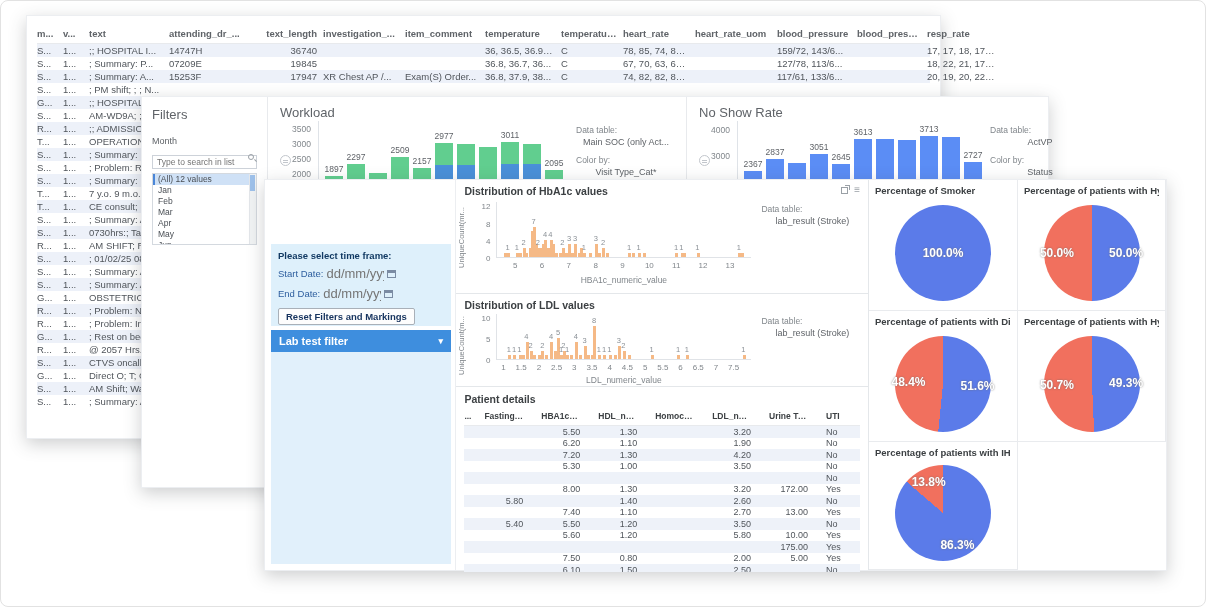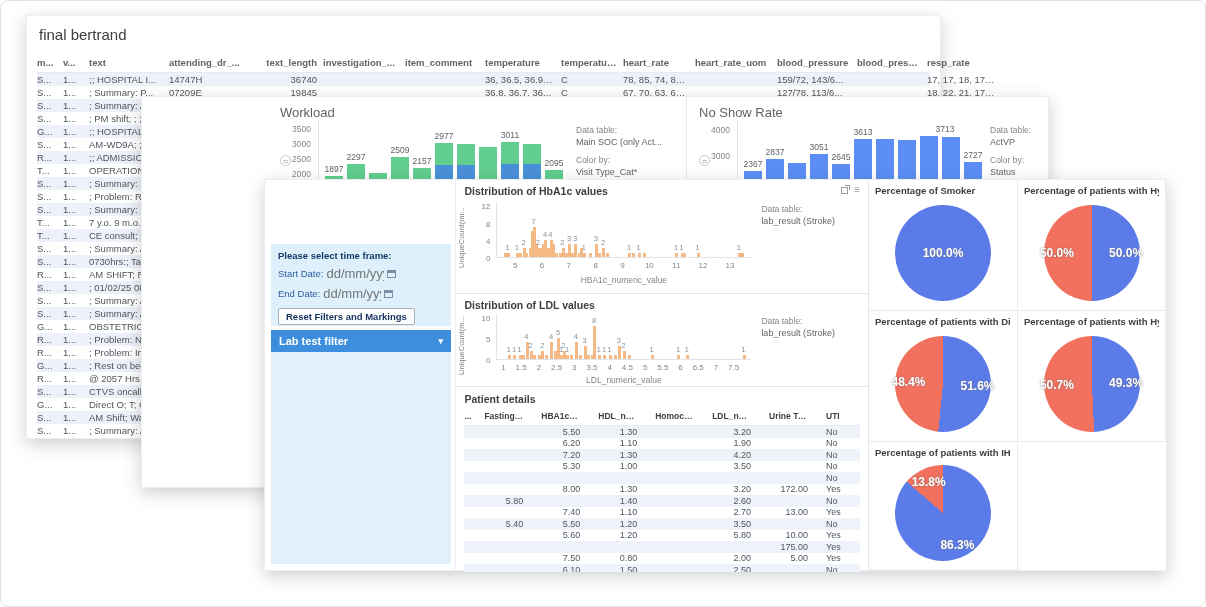--- a/index.html
+++ b/index.html
@@ -52,21 +52,21 @@
   .ytick { position:absolute; right:4px; font-size:8.5px; color:#80868b; }
   .bars { position:absolute; left:6px; bottom:0; display:flex; gap:4px; align-items:flex-end; height:112px; }
   .barw { position:relative; width:18px; height:112px; }
   .bar { position:absolute; bottom:0; left:0; right:0; }
   .seg { position:absolute; bottom:0; left:0; right:0; }
   .blab { position:absolute; left:50%; transform:translateX(-50%); font-size:8.5px; color:#5f6368; white-space:nowrap; }
   .legend { position:absolute; width:100px; font-size:8.5px; }
   #workload-panel .legend { left:308px; top:26px; }
   #noshow-panel .legend { left:303px; top:26px; }
   .lg-lab { color:#80868b; margin-top:2px; }
-  .lg-val { color:#5f6368; font-size:9px; margin:2px 0 8px; }
+  .lg-val { color:#5f6368; font-size:9px; margin:2px 0 8px;text-align:center; }
 
   
   #win-stroke { left:263px; top:178px; width:903px; height:392px; z-index:3; display:flex; }
   #sb-left { width:192px; border-right:1px solid #eceef1; position:relative; }
   .sb-title { position:absolute; left:6px; top:4px; width:180px; height:56px; background:#faf3c9;
               font-size:17px; font-weight:700; color:#6f7377; letter-spacing:.5px; padding:10px 8px; }
   .sb-time { position:absolute; left:6px; top:64px; width:180px; height:82px; background:#def0fb; padding:6px 7px; }
   .sb-time-title { font-size:9.5px; font-weight:700; color:#123a63; }
   .sb-daterow { margin-top:5px; font-size:9.5px; color:#2d5e9e; display:flex; align-items:center; gap:3px; }
   .sb-daterow input { width:58px; border:none; background:transparent; font-size:13px; color:#777;
@@ -118,21 +118,20 @@
   .pie { position:absolute; left:50%; top:56%; transform:translate(-50%,-50%); width:96px; height:96px; border-radius:50%; }
   .pie-lab { position:absolute; transform:translate(-50%,-50%); font-size:12px; font-weight:700; color:#fff;
              text-shadow:0 0 2px rgba(110,110,110,.9); white-space:nowrap; }
 </style>
 </head>
 <body>
 
 <div id="canvas">
 
   <div class="win" id="win-table">
-    <div class="bt-title">final bertrand</div>
     <div class="bt-grid">
       <div class="bt-head">
           <div class="ell">m...</div>
           <div class="ell">v...</div>
           <div class="ell">text</div>
           <div class="ell">attending_dr_...</div>
           <div class="ell">text_length</div>
           <div class="ell">investigation_...</div>
           <div class="ell">item_comment</div>
           <div class="ell">temperature</div>
@@ -619,20 +618,42 @@
             <div class="ell"></div>
             <div class="ell"></div>
             <div class="ell"></div>
             <div class="ell"></div>
           </div>
         </div>
     </div>
   </div>
 
   <div class="win" id="win-mid">
+    <div id="filters-panel">
+      <div class="mid-title">Filters</div>
+      <div class="f-field">Month</div>
+      <div class="f-search">
+        <input type="text" placeholder="Type to search in list" style="">
+        <span class="mag"></span>
+      </div>
+      <div class="f-list">
+        <div>
+            <div class="f-item ell sel">(All) 12 values</div>
+            <div class="f-item ell">Jan</div>
+            <div class="f-item ell">Feb</div>
+            <div class="f-item ell">Mar</div>
+            <div class="f-item ell">Apr</div>
+            <div class="f-item ell">May</div>
+            <div class="f-item ell">Jun</div>
+          </div>
+        <div class="f-scroll">
+          <div class="f-thumb"></div>
+        </div>
+      </div>
+    </div>
 
     <div class="chart-panel" id="workload-panel">
       <div class="mid-title">Workload</div>
       <span class="axsel"></span>
       <div class="plotwrap">
         <div class="ytcol yt">
             <div class="ytick" style="top: 2.62366px;">3500</div>
             <div class="ytick" style="top: 17.6774px;">3000</div>
             <div class="ytick" style="top: 32.7312px;">2500</div>
             <div class="ytick" style="top: 47.7849px;">2000</div>
@@ -730,21 +751,21 @@
               <span class="blab" style="bottom: 96.106px;">3613</span>
             </div>
             <div class="barw">
               <div class="bar" style="height: 93.7674px; background: rgb(91, 141, 245);"></div>
             </div>
             <div class="barw">
               <div class="bar" style="height: 92.7256px; background: rgb(91, 141, 245);"></div>
             </div>
             <div class="barw">
               <div class="bar" style="height: 96.7107px; background: rgb(91, 141, 245);"></div>
-              <span class="blab" style="bottom: 98.7107px; margin-left: 16px;">3713</span>
+              <span class="blab" style="bottom: 98.7107px;">3713</span>
             </div>
             <div class="barw">
               <div class="bar" style="height: 96.3721px; background: rgb(91, 141, 245);"></div>
             </div>
             <div class="barw">
               <div class="bar" style="height: 71.0288px; background: rgb(91, 141, 245);"></div>
               <span class="blab" style="bottom: 73.0288px;">2727</span>
             </div>
           </div>
       </div>

